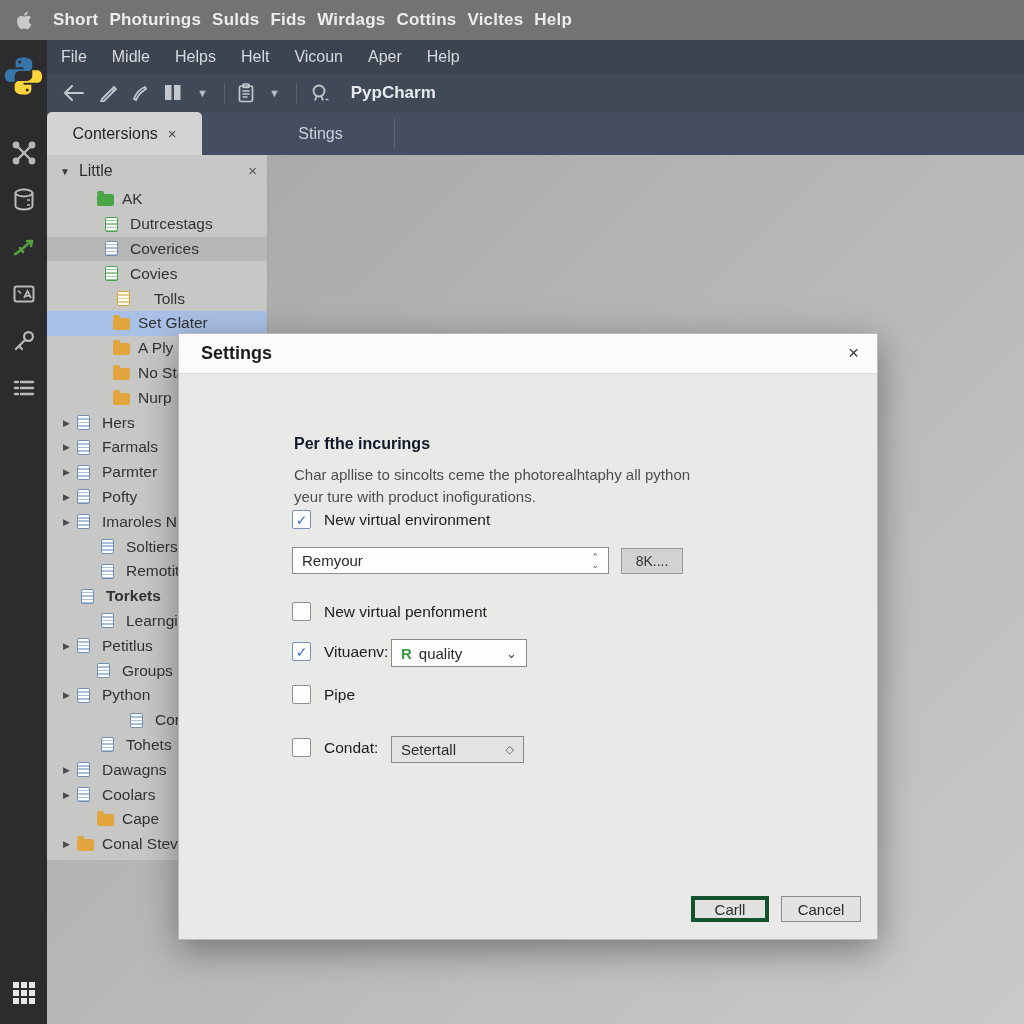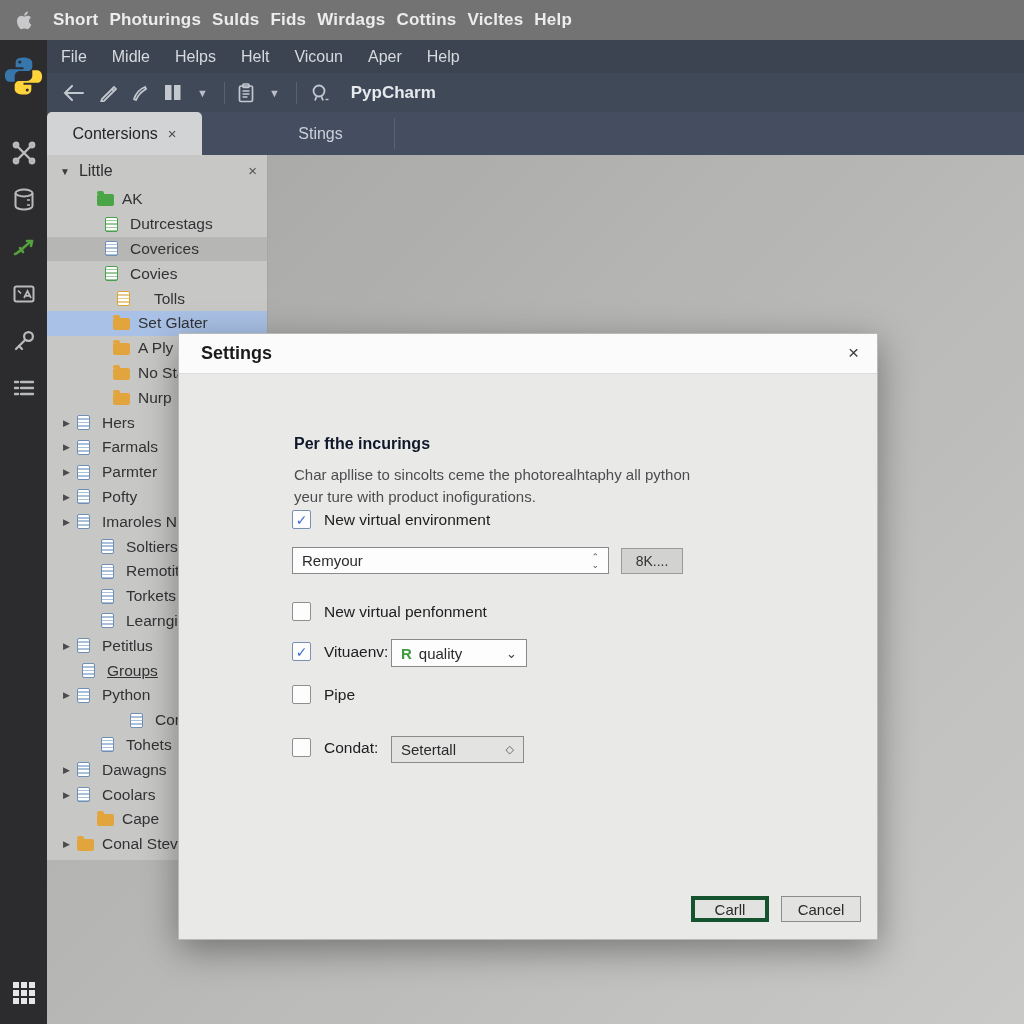--- a/index.html
+++ b/index.html
@@ -336,36 +336,36 @@
       <div class="trow" style="padding-left: 40px;">
       <span class="arrow" style="visibility: hidden;">▶</span>
       <span class="ticon doc-blue"></span>
       <span class="tlabel">Soltiers</span>
     </div>
       <div class="trow" style="padding-left: 40px;">
       <span class="arrow" style="visibility: hidden;">▶</span>
       <span class="ticon doc-blue"></span>
       <span class="tlabel">Remotits</span>
     </div>
+      <div class="trow" style="padding-left: 20px; font-weight: bold;">
+      <span class="arrow" style="visibility: hidden;">▶</span>
+      <span class="ticon doc-blue"></span>
+      <span class="tlabel">Torkets</span>
+    </div>
       <div class="trow" style="padding-left: 40px;">
       <span class="arrow" style="visibility: hidden;">▶</span>
       <span class="ticon doc-blue"></span>
-      <span class="tlabel">Torkets</span>
-    </div>
-      <div class="trow" style="padding-left: 40px;">
-      <span class="arrow" style="visibility: hidden;">▶</span>
-      <span class="ticon doc-blue"></span>
       <span class="tlabel">Learngite</span>
     </div>
       <div class="trow" style="padding-left: 16px;">
       <span class="arrow">▶</span>
       <span class="ticon doc-blue"></span>
       <span class="tlabel">Petitlus</span>
     </div>
-      <div class="trow" style="padding-left: 21px; text-decoration: underline;">
+      <div class="trow" style="padding-left: 36px;">
       <span class="arrow" style="visibility: hidden;">▶</span>
       <span class="ticon doc-blue"></span>
       <span class="tlabel">Groups</span>
     </div>
       <div class="trow" style="padding-left: 16px;">
       <span class="arrow">▶</span>
       <span class="ticon doc-blue"></span>
       <span class="tlabel">Python</span>
     </div>
       <div class="trow" style="padding-left: 40px; margin-left: 29px;">

